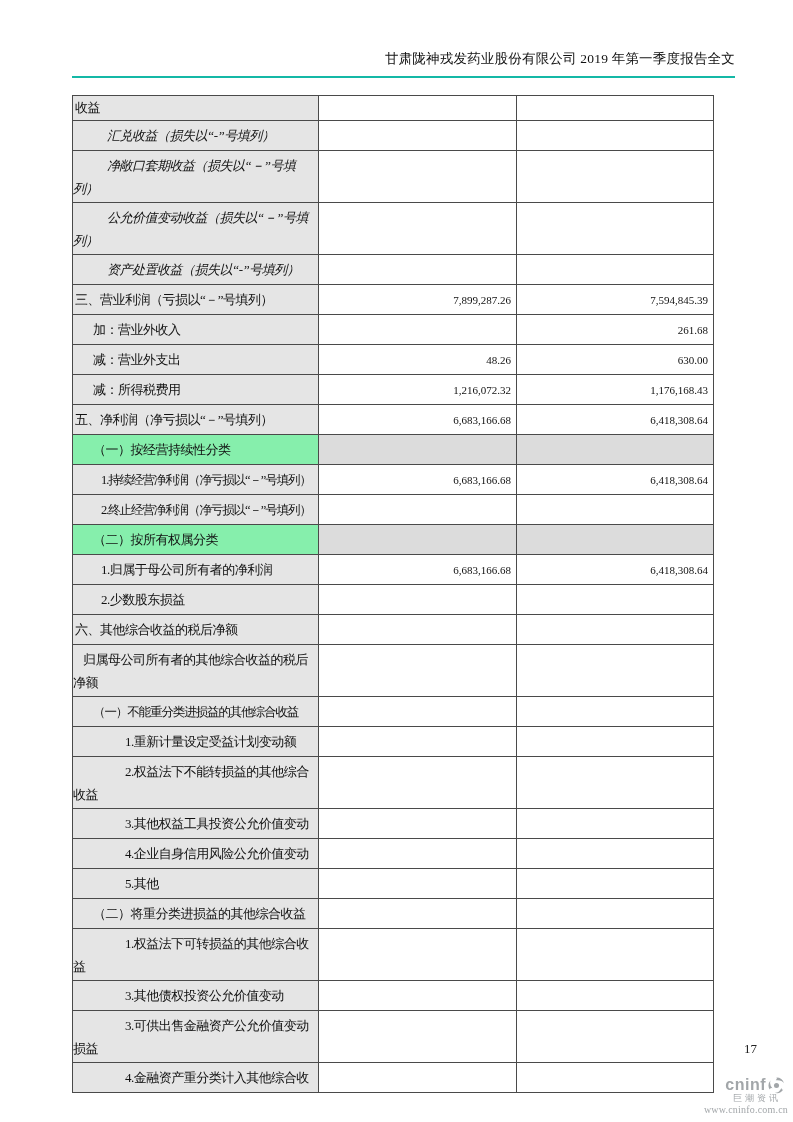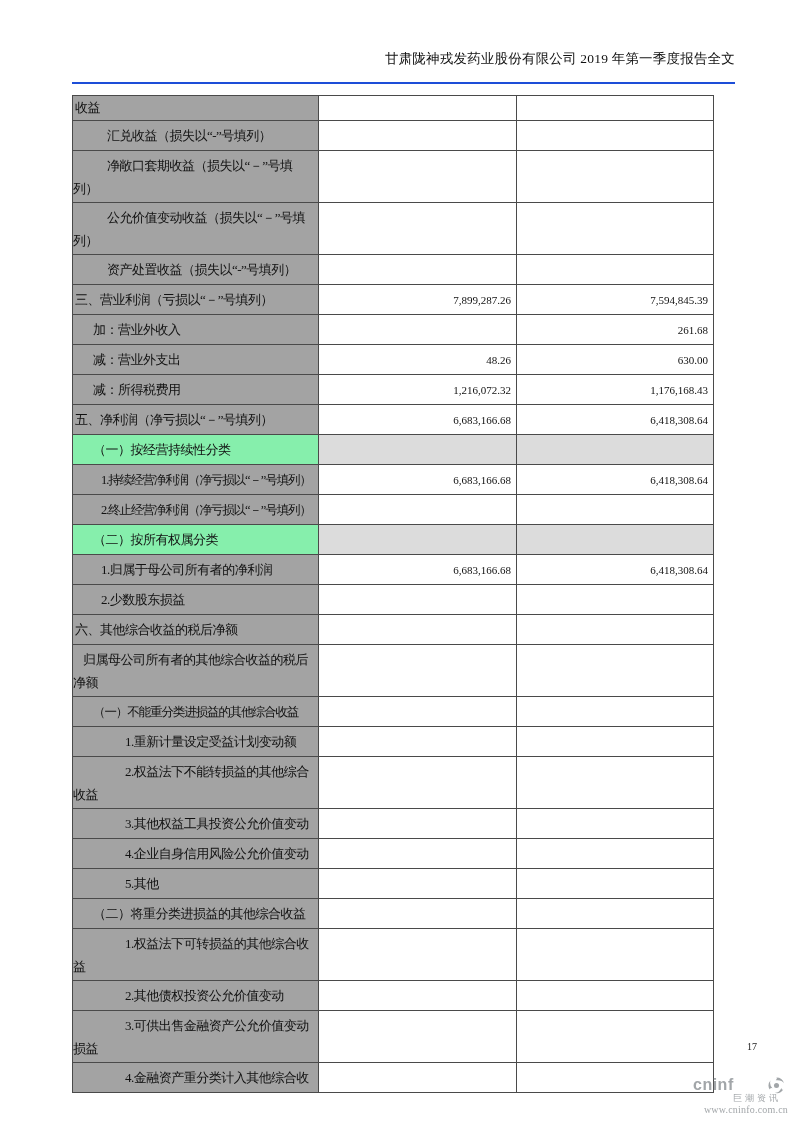--- a/index.html
+++ b/index.html
@@ -11,42 +11,42 @@
     color: #111;
     overflow: hidden;
   }
   .page-header {
     position: absolute;
     left: 72px; top: 50px;
     width: 663px;
     text-align: right;
     font-size: 13.5px;
     letter-spacing: 0.2px;
-    padding-bottom: 14px;
-    border-bottom: 2px solid #1d4ed8;
+    padding-bottom: 8px;
+    border-bottom: 2px solid #14b8a6;
   }
   .fin-table {
     position: absolute;
     left: 72px; top: 95px;
     border-collapse: collapse;
     table-layout: fixed;
     width: 641px;
     border: 1.5px solid #333;
   }
   .fin-table td {
     border: 1px solid #4a4a4a;
     height: 27px;
     vertical-align: middle;
     padding: 0;
     overflow: hidden;
   }
   tr.compact td { height: 21px; }
   tr.twoline td { height: 49px; }
   td.label-cell {
-    background: #a3a3a3;
+    background: #e5e5e5;
     font-size: 13px;
     letter-spacing: -0.5px;
     line-height: 22px;
     padding: 1px 2px 1px 0;
   }
   tr.twoline td.label-cell { white-space: pre-line; line-height: 23px; }
   td.label-cell.nw { white-space: nowrap; }
   td.label-cell.fit { letter-spacing: -1.1px; font-size: 12.5px; }
   tr.shaded-full td { background: #86efac; }
   td.value-cell {
@@ -55,40 +55,40 @@
     font-size: 11px;
     padding-right: 5px;
     padding-left: 24px;
   }
   tr.shaded-full td.value-cell { background: #dcdcdc; }
   .ind-0  { text-indent: 2px; }
   .ind-sm { text-indent: 10px; }
   .ind-1  { text-indent: 20px; }
   .ind-2  { text-indent: 28px; }
   .ind-3  { text-indent: 52px; }
-  .ind-4  { text-indent: 34px; }
+  .ind-4  { text-indent: 34px; font-style: italic; }
   .page-number {
     position: absolute;
     left: 72px; top: 1041px;
     width: 641px;
     text-align: right;
-    font-size: 10px;
+    font-size: 13px;
     color: #222;
     padding-left: 44px;
   }
   .cninfo-logo {
     position: absolute;
     top: 1076px; right: 4px;
     width: 96px;
     text-align: right;
     color: #a2a6a9;
     font-family: "Liberation Sans", "DejaVu Sans", sans-serif;
     line-height: 1.05;
   }
-  .logo-row { display: flex; align-items: center; justify-content: space-between; gap: 7px; padding-right: 3px; }
+  .logo-row { display: flex; align-items: center; justify-content: flex-end; gap: 1px; padding-right: 3px; }
   .logo-brand { font-size: 16px; font-weight: bold; letter-spacing: 0.5px; }
   .logo-swirl svg { display: block; }
   .logo-cn { font-size: 9px; letter-spacing: 3px; padding-right: 8px; margin-top: -1px; }
   .logo-url { font-size: 10px; letter-spacing: 0.2px; margin-top: 2px; padding-right: 1px; font-family: Liberation Serif, serif; }
 </style>
 </head>
 <body>
 
 <div class="page-header">
   <span>甘肃陇神戎发药业股份有限公司 2019 年第一季度报告全文</span>
@@ -230,21 +230,21 @@
     <td class="value-cell"></td>
     <td class="value-cell"></td>
   </tr>
       <tr class="twoline">
     <td class="label-cell ind-3">1.权益法下可转损益的其他综合收
 益</td>
     <td class="value-cell"></td>
     <td class="value-cell"></td>
   </tr>
       <tr>
-    <td class="label-cell ind-3 nw">2.其他债权投资公允价值变动</td>
+    <td class="label-cell ind-3 nw">3.其他债权投资公允价值变动</td>
     <td class="value-cell"></td>
     <td class="value-cell"></td>
   </tr>
       <tr class="twoline">
     <td class="label-cell ind-3">3.可供出售金融资产公允价值变动
 损益</td>
     <td class="value-cell"></td>
     <td class="value-cell"></td>
   </tr>
       <tr>

